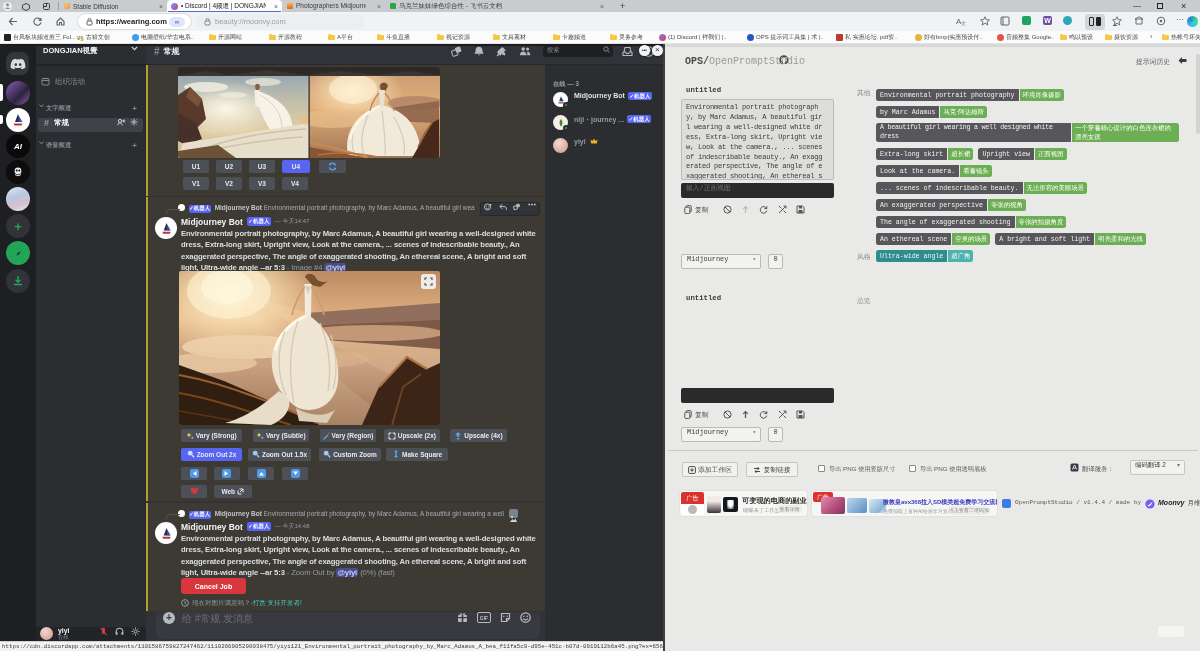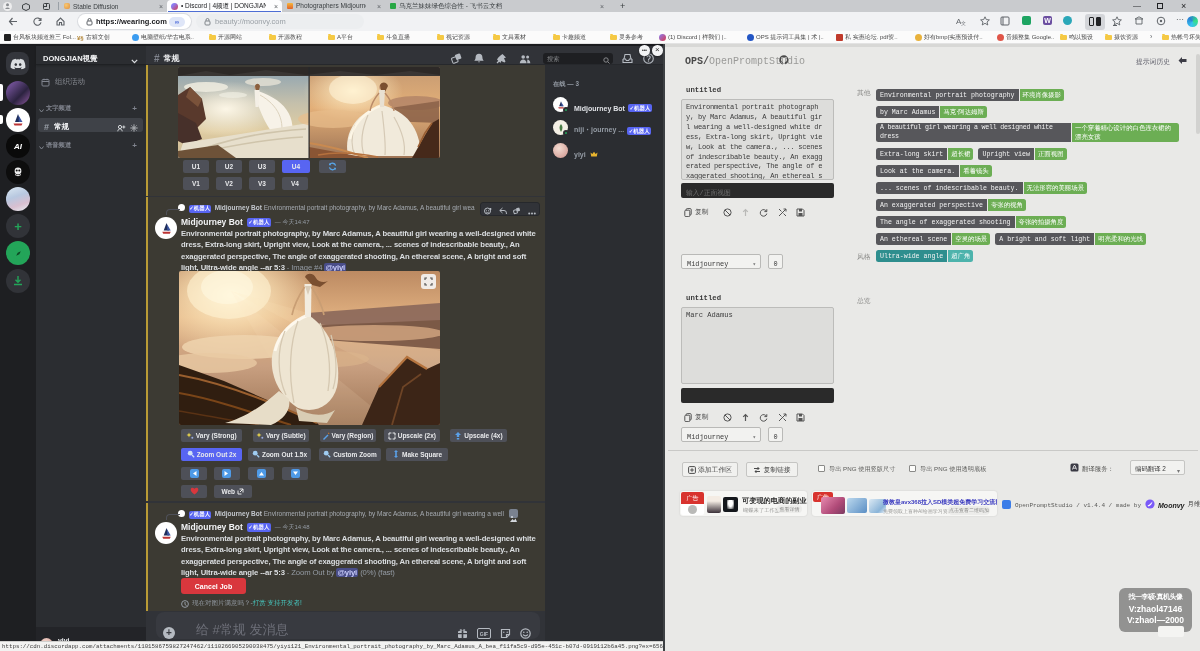--- a/index.html
+++ b/index.html
@@ -1,18 +1,18 @@
 <!DOCTYPE html>
 <html><head><meta charset="utf-8">
 <style>
 *{margin:0;padding:0;box-sizing:border-box}
 html,body{width:1200px;height:651px;overflow:hidden;background:#e9e9e7;font-family:"Liberation Sans",sans-serif}
 .a{position:absolute}
 .m{font-family:"Liberation Mono",monospace}
-.f{display:flex;align-items:flex-end}
+.f{display:flex;align-items:flex-start}
 .ell{white-space:nowrap;overflow:hidden}
 #page{position:relative;width:1200px;height:651px}
 
 #tabbar{left:0;top:0;width:1200px;height:12px;background:#c9cbce}
 .tab{top:0;height:12px;font-size:6.5px;color:#3c4043;display:flex;align-items:center;overflow:hidden}
 .tabx{color:#5f6368;font-size:7px;margin-left:auto;margin-right:4px}
 #addr{left:0;top:12px;width:1200px;height:19px;background:#f1f2f4}
 #bookm{left:0;top:31px;width:1200px;height:13px;background:#fbfbfb;border-bottom:1px solid #e3e3e3}
 .bk{font-size:6px;color:#4a4a4a;display:flex;align-items:center;white-space:nowrap}
 .fold{width:7px;height:5.5px;background:#f5c944;border-radius:1px;margin-right:2px;position:relative}
@@ -585,21 +585,21 @@
  </div>
  <div class="a mtext" style="left:181px;top:489px;width:380px;line-height:11.4px;white-space:nowrap">Environmental portrait photography, by Marc Adamus, A beautiful girl wearing a well-designed white<br>dress, Extra-long skirt, Upright view, Look at the camera., ... scenes of indescribable beauty., An<br>exaggerated perspective, The angle of exaggerated shooting, An ethereal scene, A bright and soft<br>light, Ultra-wide angle --ar 5:3<span class="gr" style="font-weight:400"> - Zoom Out by </span><span class="mention">@yiyi</span><span class="gr" style="font-weight:400"> (0%) (fast)</span></div>
  <div class="a" style="left:181px;top:534px;width:65px;height:16px;background:#d9373d;border-radius:3px;color:#fff;font-size:7px;font-weight:600;display:flex;align-items:center;justify-content:center">Cancel Job</div>
  <div class="a f" style="left:181px;top:554.5px;font-size:6.5px;color:#949ba4"><svg width="8" height="8" viewBox="0 0 8 8" style="margin-right:3px">
           <circle cx="4" cy="4" r="3.4" fill="none" stroke="#949ba4"></circle>
           <path d="M4 2v2.5L5.5 5.5" stroke="#949ba4" fill="none"></path>
         </svg>现在对图片满意吗？- <span style="color:#46c8c0">打赏 支持开发者!</span></div>
 
  <div class="a f" style="left:156px;top:568px;width:384px;height:27px;background:#383a40;border-radius:8px">
    <div style="width:12px;height:12px;border-radius:50%;background:#b5bac1;margin-left:7px;color:#383a40;font-size:10px;font-weight:bold;text-align:center;line-height:11px">+</div>
-   <span style="margin-left:21px;color:#6d6f78;font-size:13px">给 #常规 发消息</span>
+   <span style="margin-left:7px;color:#6d6f78;font-size:10px">给 #常规 发消息</span>
    <svg style="margin-left:auto" width="11" height="11" viewBox="0 0 11 11">
           <rect x="1" y="3" width="9" height="7" rx="1" fill="#b5bac1"></rect>
           <rect x="4.7" y="1.5" width="1.6" height="8.5" fill="#383a40"></rect>
           <rect x="1" y="5" width="9" height="1.2" fill="#383a40"></rect>
           <path d="M3 2.8C2 1.8 3.5.5 4.6 1.6L5.5 2.8H3zM8 2.8C9 1.8 7.5.5 6.4 1.6L5.5 2.8H8z" fill="#b5bac1"></path>
         </svg>
    <div style="margin-left:9px;width:14px;height:11px;border:1.3px solid #b5bac1;border-radius:2px;color:#b5bac1;font-size:5px;font-weight:bold;text-align:center;line-height:10px">GIF</div>
    <svg style="margin-left:9px" width="11" height="11" viewBox="0 0 11 11">
           <path d="M1.5 1.5h8v5l-3 3h-5z" fill="none" stroke="#b5bac1" stroke-width="1.2"></path>
           <path d="M6.5 9.5V6.5h3" fill="none" stroke="#b5bac1" stroke-width="1.2"></path>
@@ -733,21 +733,20 @@
       </div>
  <div class="a lbl" style="left:192px;top:208px">风格</div>
  <div class="tagrow" style="left:211px;top:206px">
         <div class="tag">
           <span class="en" style="background:#2e8e8e">Ultra-wide angle</span>
           <span class="zh" style="background:#4db3ac">超广角</span>
         </div>
       </div>
 
  <div class="a m" style="left:21px;top:250px;font-size:7.3px;font-weight:bold;color:#3a3a3a">untitled</div>
- <div class="a m" style="left:16px;top:263px;width:153px;height:77px;background:#dddddb;border:1px solid #bcbcba;border-radius:2px;padding:3px 4px;font-size:7.1px;color:#3c3c3c">Marc Adamus</div>
  <div class="a f m" style="left:16px;top:344px;width:153px;height:15px;background:#2a2a2a;border-radius:2px"></div>
  <div class="a f" style="left:19px;top:366px;width:160px;height:12px;color:#555">
    <svg width="8" height="9" viewBox="0 0 8 9">
           <rect x="2.2" y=".6" width="5" height="6.4" rx="1" fill="none" stroke="#555"></rect>
           <rect x=".8" y="2.2" width="5" height="6.4" rx="1" fill="#e9e9e7" stroke="#555"></rect>
         </svg>
    <span style="font-size:6.8px;margin-left:3px">复制</span>
    <svg style="margin-left:14px" width="9" height="9" viewBox="0 0 9 9">
           <circle cx="4.5" cy="4.5" r="3.6" fill="none" stroke="#555"></circle>
           <path d="M2 2l5 5" stroke="#555"></path>
@@ -828,19 +827,14 @@
           <path d="M2.5 6.5C4 6 6 4 7.5 2.5 7 5 5.5 7 3.5 7.5Z" fill="#fff"></path>
         </svg>
    <span style="font-size:7px;font-weight:bold;color:#1a1a1a;margin-left:3px;font-style:italic">Moonvy</span>
    <span style="font-size:6.4px;color:#3a3a3a;margin-left:3px">月维</span>
  </div>
  <div class="a" style="left:531px;top:10px;width:4px;height:80px;background:#d2d2d0;border-radius:2px"></div>
 </div>
 
 <div class="a m ell" style="left:0;top:641px;width:663px;height:10px;background:#f2f2f1;border-top:1px solid #cfcfcd;font-size:5.8px;color:#3a3a3a;line-height:10px;padding-left:2px">https://cdn.discordapp.com/attachments/1101586759827247462/1110266905290038475/yiyi121_Environmental_portrait_photography_by_Marc_Adamus_A_bea_f11fa5c9-d95e-451c-b07d-0919112b6a45.png?ex=6565cd8b&amp;is=65535f88&amp;hm=8131b9b9d...</div>
 
-<div class="a" style="left:1119px;top:588px;width:73px;height:44px;border-radius:6px;background:rgba(138,138,138,.92);color:#fff;text-align:center;overflow:hidden">
-  <div style="font-size:7px;font-weight:bold;margin-top:4px;letter-spacing:-.5px">找一李硕·真机头像</div>
-  <div style="font-size:8.5px;font-weight:bold;margin-top:2px">V:zhaol47146</div>
-  <div style="font-size:8.5px;font-weight:bold;margin-top:1px">V:zhaol—2000</div>
-</div>
 <div class="a" style="left:1158px;top:626px;width:26px;height:11px;background:#f4f4f2;border-radius:2px"></div>
 </div>
 
 </body></html>

